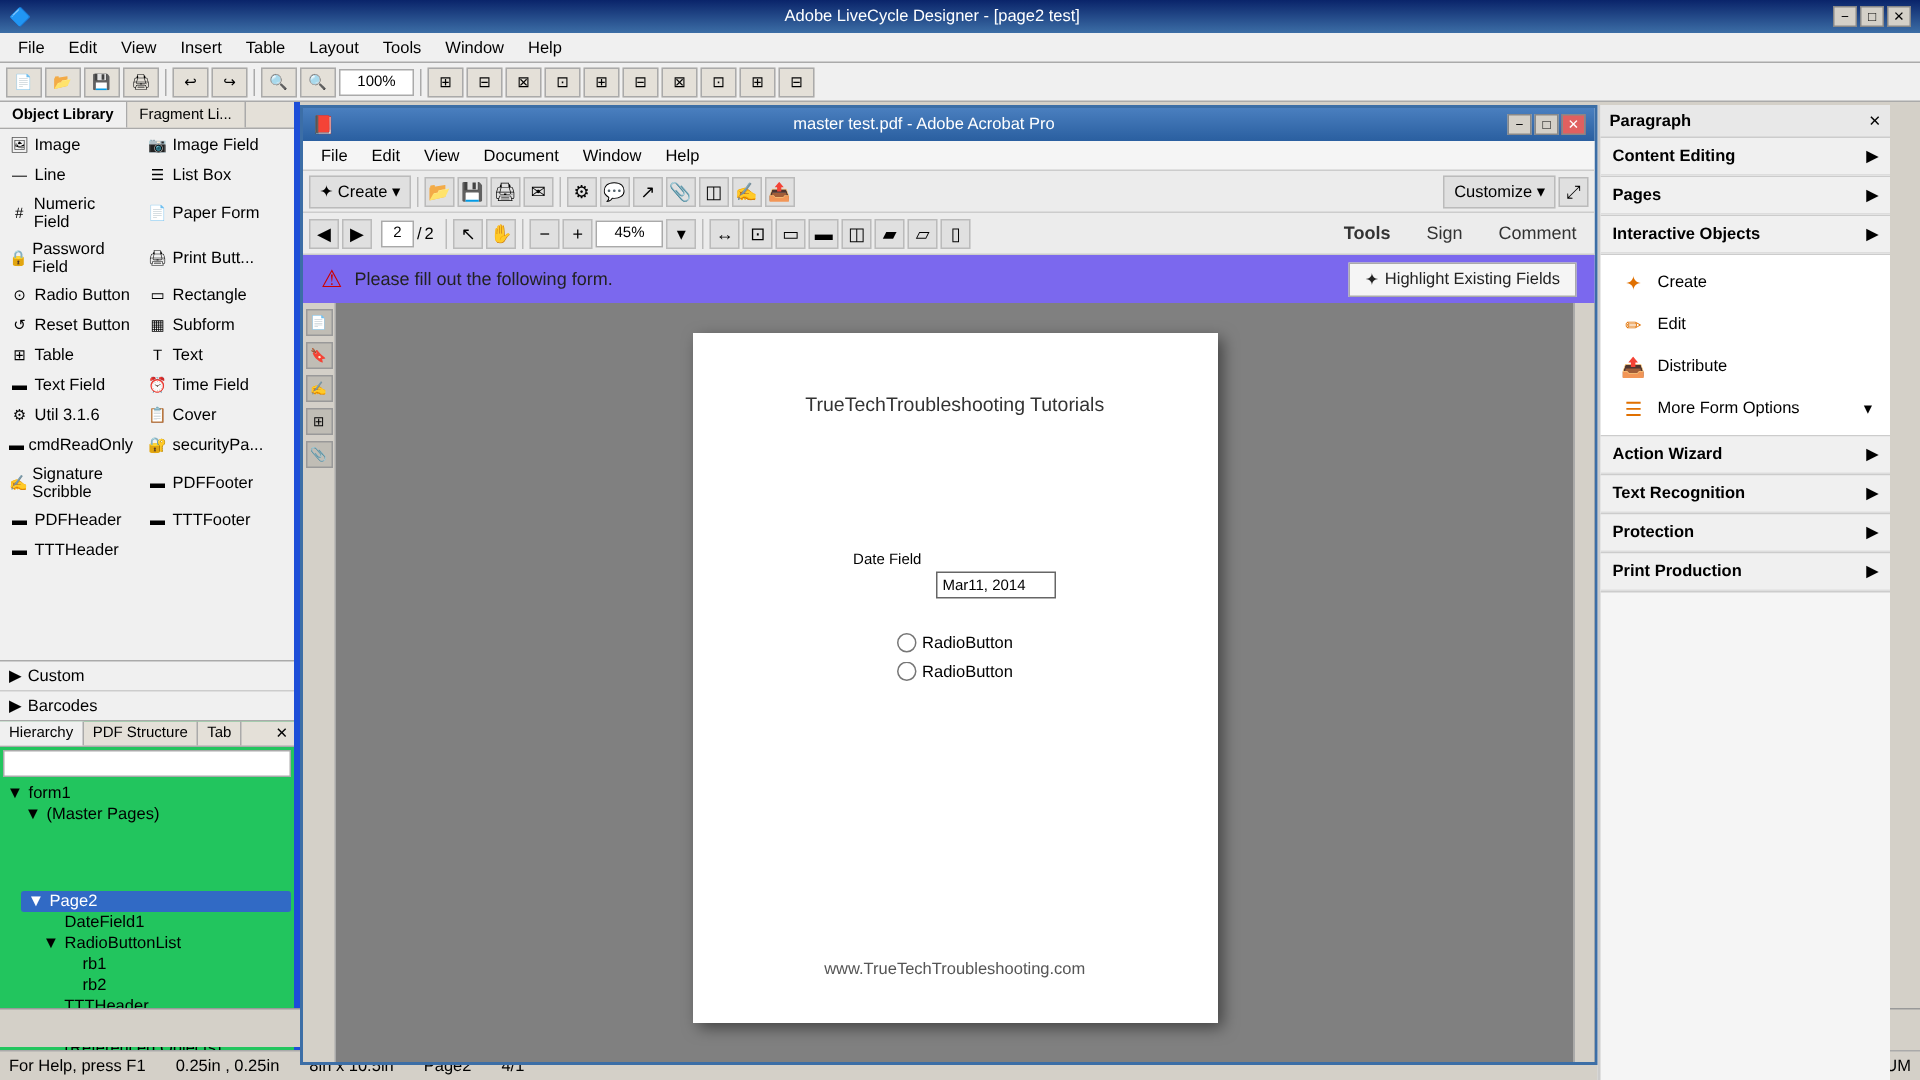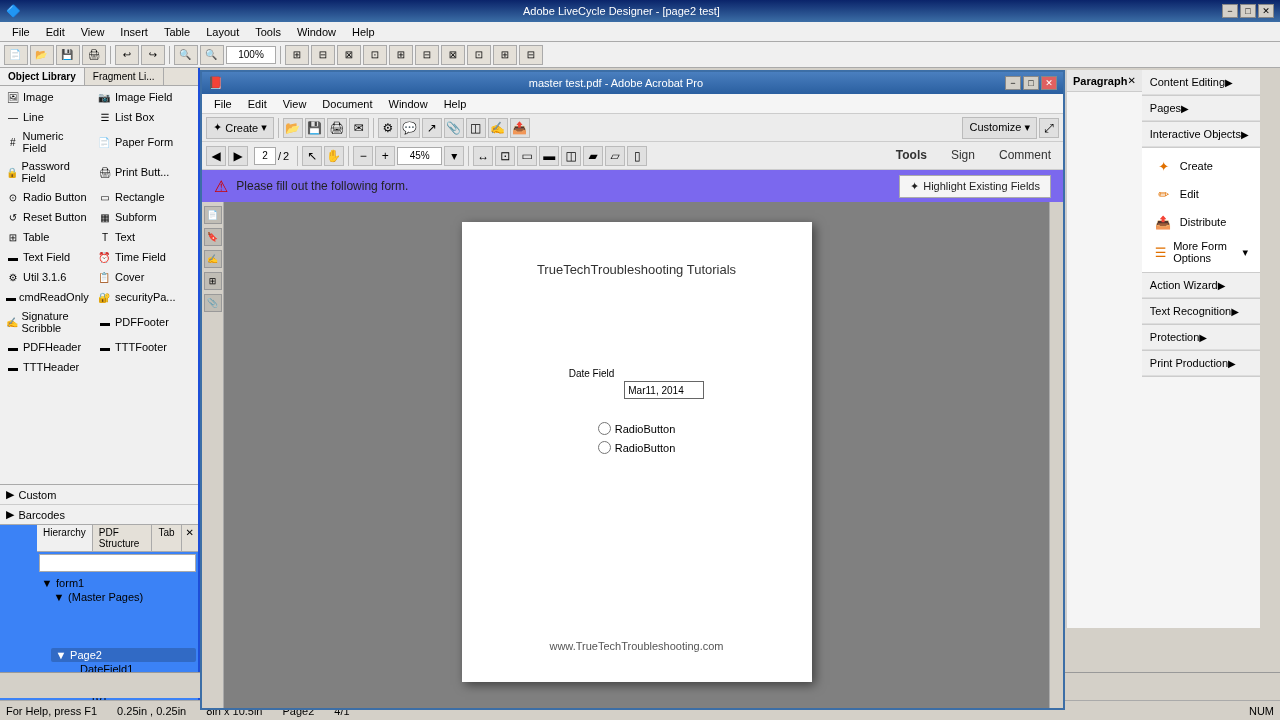--- a/index.html
+++ b/index.html
@@ -46,21 +46,21 @@
     #main-container {
       display: flex;
       height: calc(720px - 22px - 20px - 26px);
       position: relative;
     }
 
     
     #left-panel {
       width: 200px;
       background: #f0f0f0;
-      border-right: 2px solid #1d4ed8;
+      border-right: 4px solid #1d4ed8;
       display: flex;
       flex-direction: column;
     }
 
     
     #obj-lib-tabs {
       display: flex;
       background: #e4e0d8;
       border-bottom: 1px solid #aaa;
     }
@@ -91,26 +91,25 @@
       gap: 3px;
       padding: 2px 4px;
       font-size: 10px;
       width: 90px;
       cursor: default;
     }
     .obj-icon { width: 14px; height: 14px; display: flex; align-items: center; justify-content: center; font-size: 10px; }
 
     
     #hierarchy-panel {
-      height: 196px;
+      height: 240px;
       border-top: 1px solid #aaa;
-      background: #3b82f6;
+      background: #22c55e;
       display: flex;
       flex-direction: column;
-      padding-left: 37px;
     }
     #hier-tabs { display: flex; background: #e4e0d8; border-bottom: 1px solid #aaa; }
     .hier-tab { padding: 2px 6px; font-size: 10px; cursor: pointer; border-right: 1px solid #aaa; }
     .hier-tab.active { background: #f0f0f0; }
 
     #hier-search { padding: 2px; }
     #hier-search input { width: 100%; height: 18px; border: 1px solid #aaa; padding: 1px 3px; font-size: 10px; }
 
     #hier-tree { flex: 1; overflow-y: auto; padding: 2px; font-size: 10px; }
     .tree-node { padding: 1px 2px; }
@@ -269,25 +268,25 @@
       background: #d4d0c8;
       border-left: 1px solid #aaa;
     }
 
     
     #right-panel {
       position: absolute;
       right: 0;
       top: 0;
       width: 195px;
-      height: 558px;
+      height: 650px;
       background: #f5f5f5;
       border-left: 2px solid #ccc;
       display: flex;
-      flex-direction: row;
+      flex-direction: column;
       z-index: 9;
     }
 
     #right-panel-header {
       background: #e8e8e8;
       height: 22px;
       display: flex;
       align-items: center;
       justify-content: space-between;
       padding: 0 6px;
@@ -295,27 +294,27 @@
     }
 
     #tools-section { flex: 1; overflow-y: auto; }
 
     .tool-group {
       border-bottom: 1px solid #ccc;
     }
     .tool-group-header {
       display: flex;
       align-items: center;
-      justify-content: flex-start;
+      justify-content: space-between;
       padding: 6px 8px;
       cursor: pointer;
       background: #f0f0f0;
       border-bottom: 1px solid #ddd;
       font-size: 12px;
-      font-weight: 400;
+      font-weight: 700;
     }
     .expand-icon { font-size: 10px; }
 
     .tool-group-content {
       padding: 4px 8px;
       background: white;
     }
     .tool-item {
       display: flex;
       align-items: center;

